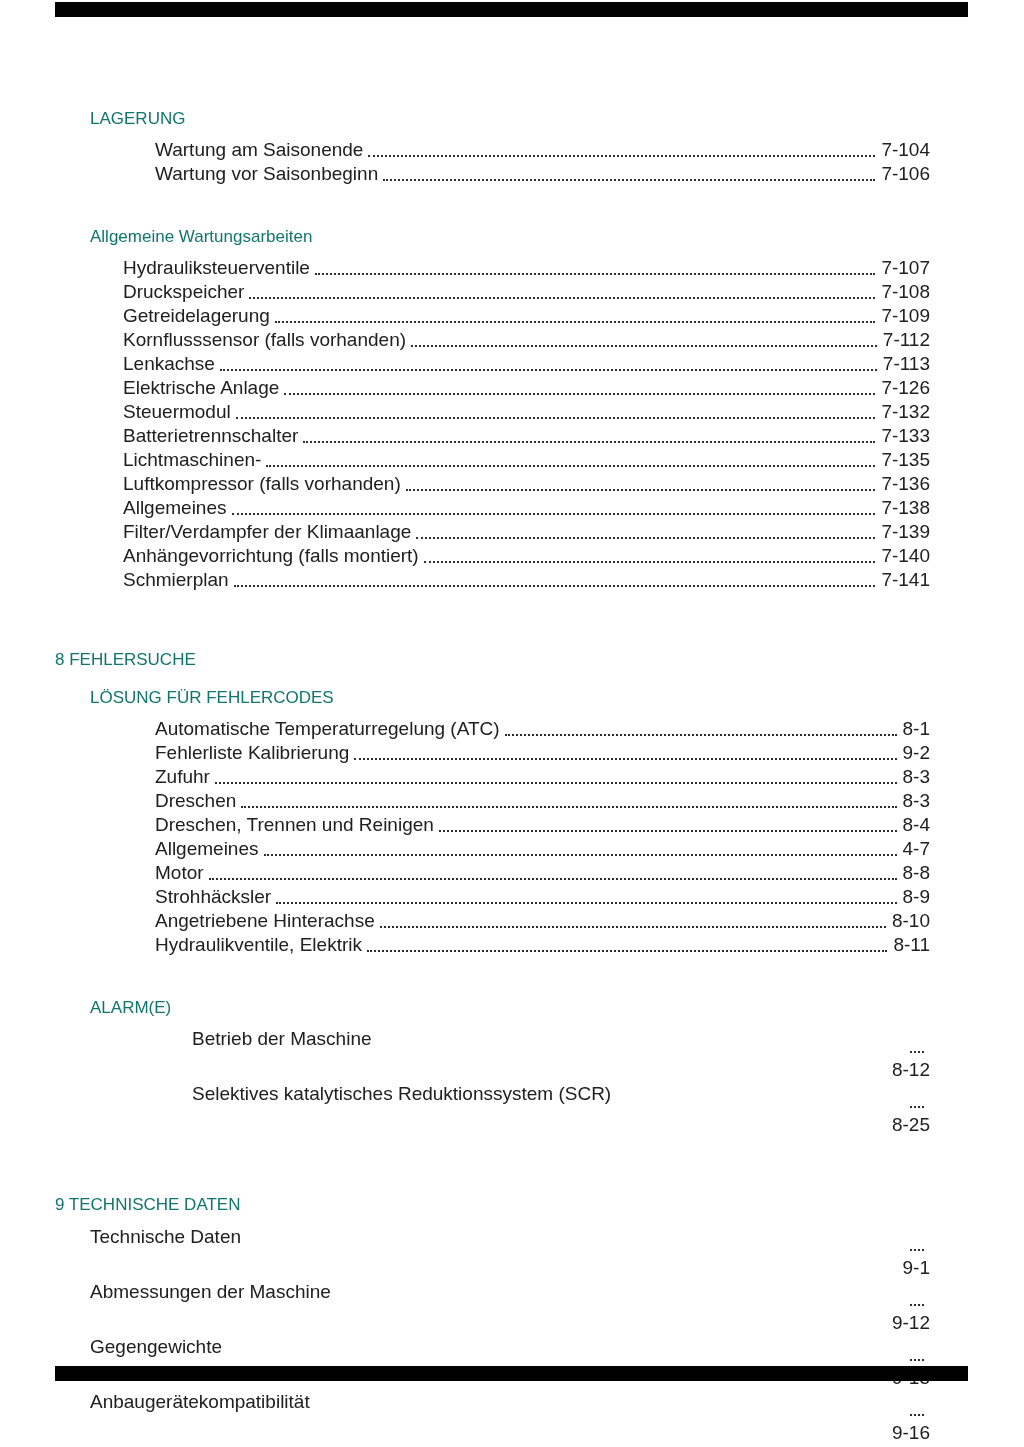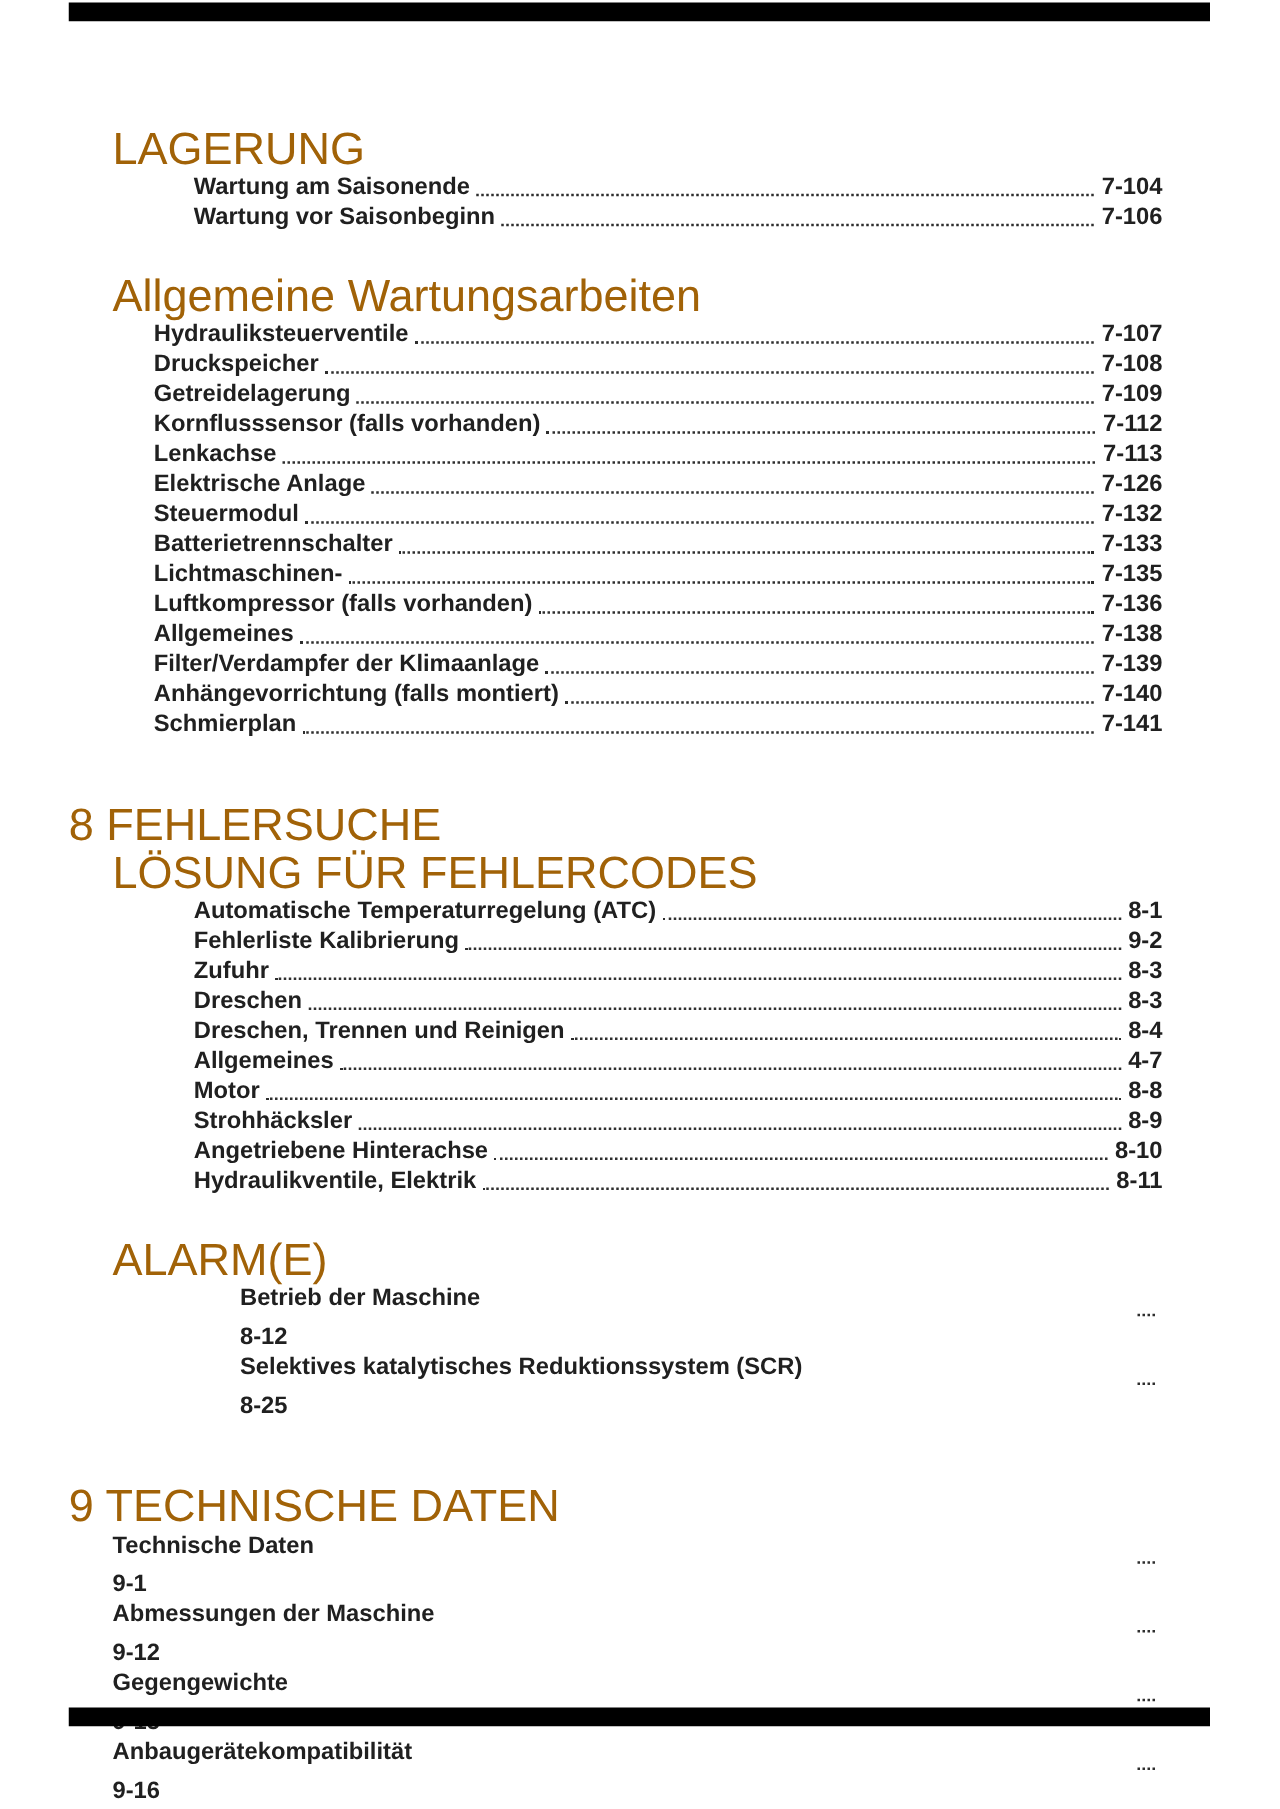--- a/index.html
+++ b/index.html
@@ -17,48 +17,47 @@
   .rule-bottom { top: 1366px; }
 
   .content {
     position: absolute; left: 55px; top: 0;
     width: 875px;
     padding-top: 103px;
     box-sizing: content-box;
   }
 
   .heading {
-    font-size: 36px;
+    font-size: 17px;
     line-height: 32px;
     font-weight: 400;
-    color: #a16207;
+    color: #0f766e;
     white-space: nowrap;
   }
   .lvl-section { padding-left: 35px; margin: 35px 0 3px; }
   .lvl-chapter { padding-left: 0;    margin: 52px 0 4px; }
   .heading.first { margin-top: 0; }
   .heading.tight { margin-top: 6px; }
   .g-zubehoer { margin-top: 33px; }
 
   .entry {
     display: flex;
     font-size: 19px;
     line-height: 24px;
     color: #202020;
-    font-weight: bold;
   }
   .entry .title { white-space: nowrap; }
   .entry .dots {
     flex: 1 1 auto;
     min-width: 14px;
     border-bottom: 2px dotted #2e2e2e;
     align-self: flex-end;
     margin: 0 6px 5px 5px;
   }
-  .entry .pagenum { white-space: nowrap; }
+  .entry .pagenum { white-space: nowrap; text-align: right; }
   .ind-1 { padding-left: 35px; flex-direction: column; }
   .ind-2 { padding-left: 68px; }
   .ind-3 { padding-left: 100px; }
   .ind-4 { padding-left: 137px; flex-direction: column; }
 </style>
 </head>
 <body>
 
 <div class="page">
   <div class="rule rule-top"></div>

